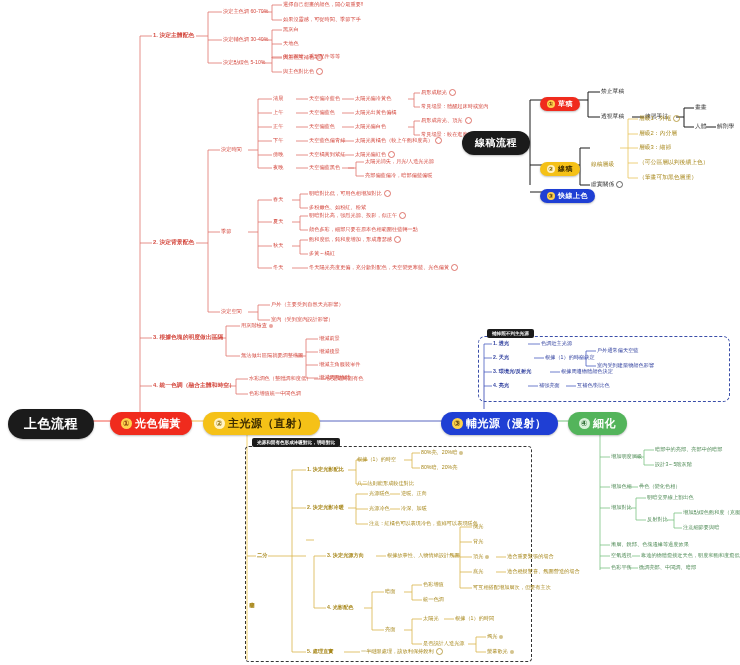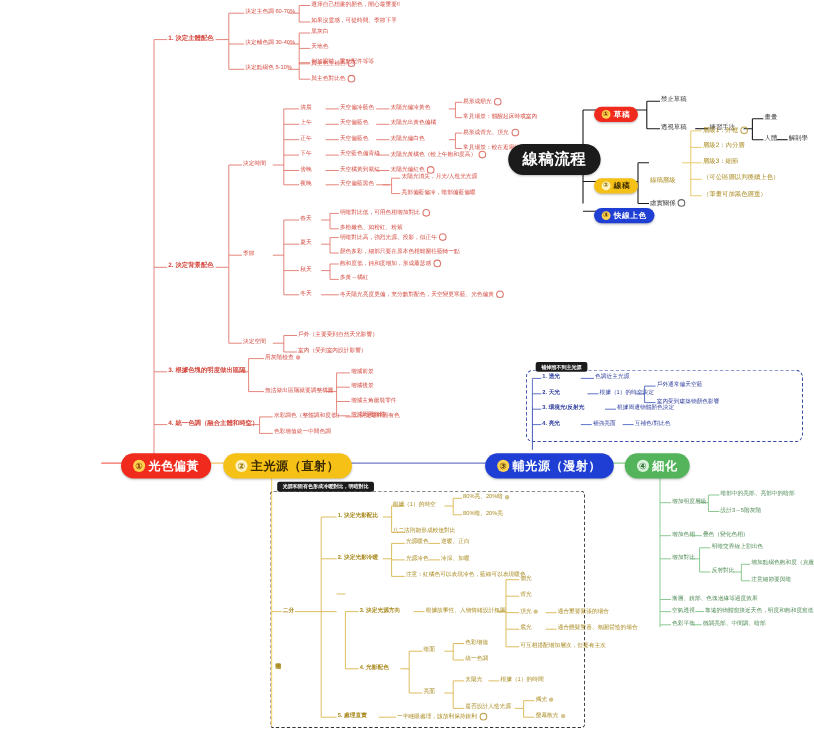--- a/index.html
+++ b/index.html
@@ -180,20 +180,23 @@
       <path d="M632 117 H644" stroke="#1b1b1b" stroke-width="1"></path>
       <path d="M676 117 H684 M684 108 V127 M684 108 H694 M684 127 H694" stroke="#1b1b1b" stroke-width="1"></path>
       <path d="M706 127 H716" stroke="#1b1b1b" stroke-width="1"></path>
 
       <path d="M572 165 H580 M580 148 V185 M580 148 H590 M580 185 H590" stroke="#1b1b1b" stroke-width="1"></path>
       <path d="M620 148 H628 M628 119 V178" stroke="#e8c45a"></path>
       <path d="M628 119 H638 M628 134 H638 M628 148 H638 M628 163 H638 M628 178 H638" stroke="#e8c45a"></path>
     </g>
   </svg>
 
+  <div class="node" style="left:8px;top:409px;">
+    <span class="cap dark">上色流程</span>
+  </div>
 
   <div class="node" style="left:110px;top:412px;">
     <span class="cap red">
       <span class="num">①</span>
       <span>光色偏黃</span>
     </span>
   </div>
 
   <div class="node" style="left:203px;top:412px;">
     <span class="cap yellow">
@@ -374,21 +377,21 @@
 
   <div class="t grn" style="left:611px;top:541px;">漸層、銳部、色塊邊緣等過度效果</div>
 
   <div class="t grn" style="left:611px;top:552px;">空氣透視</div>
   <div class="t grn" style="left:641px;top:552px;">靠遠的物體愈接近天色，明度和飽和度愈低</div>
 
   <div class="t grn" style="left:611px;top:564px;">色彩平衡</div>
   <div class="t grn" style="left:639px;top:564px;">微調亮部、中間調、暗部</div>
 
   <div class="node" style="left:462px;top:131px;">
-    <span class="cap dark" style="font-size:14px;padding:5px 13px;">線稿流程</span>
+    <span class="cap dark" style="font-size:10px;padding:5px 13px;">線稿流程</span>
   </div>
 
   <div class="node" style="left:540px;top:92px;">
     <span class="cap red" style="font-size:7px;padding:2px 7px;">
       <span class="num" style="width:8px;height:8px;line-height:8px;font-size:6px;">①</span>
       <span>草稿</span>
     </span>
   </div>
 
   <div class="node" style="left:540px;top:157px;">

